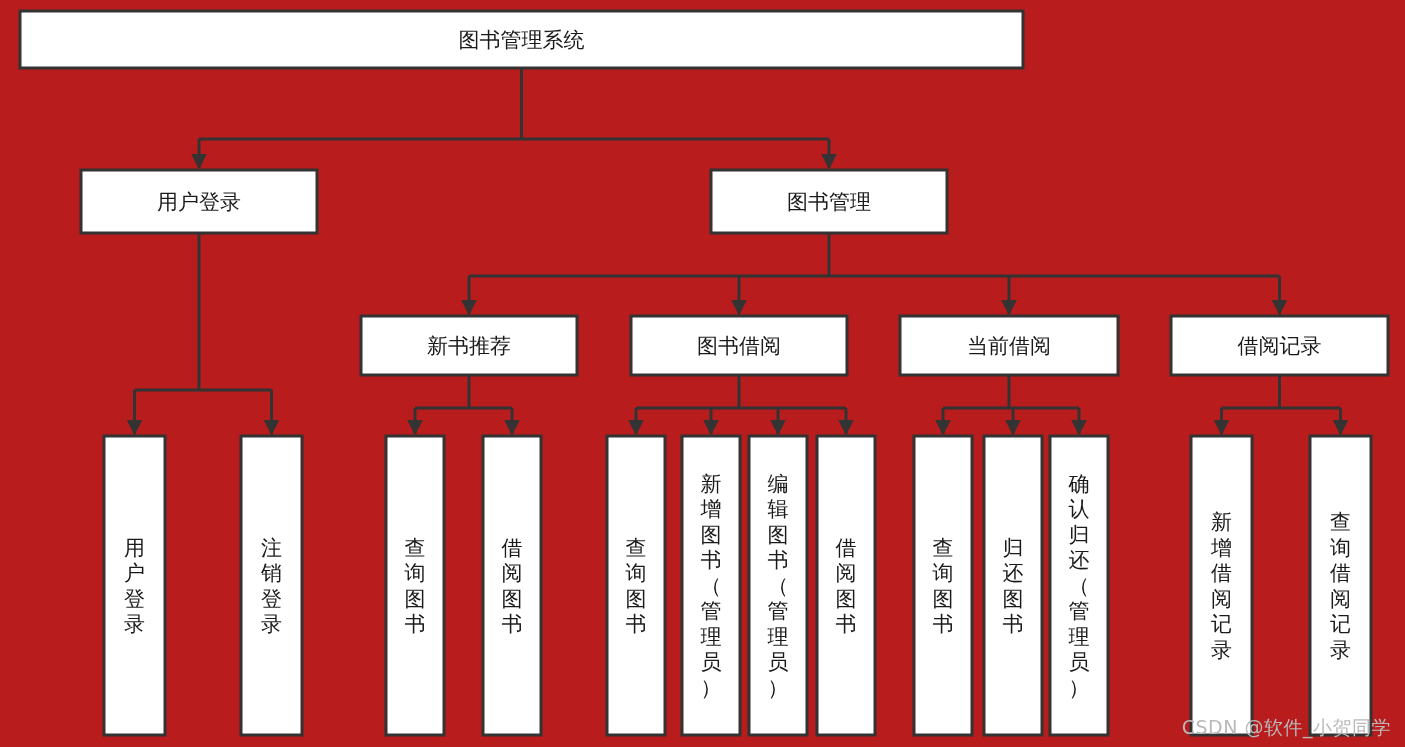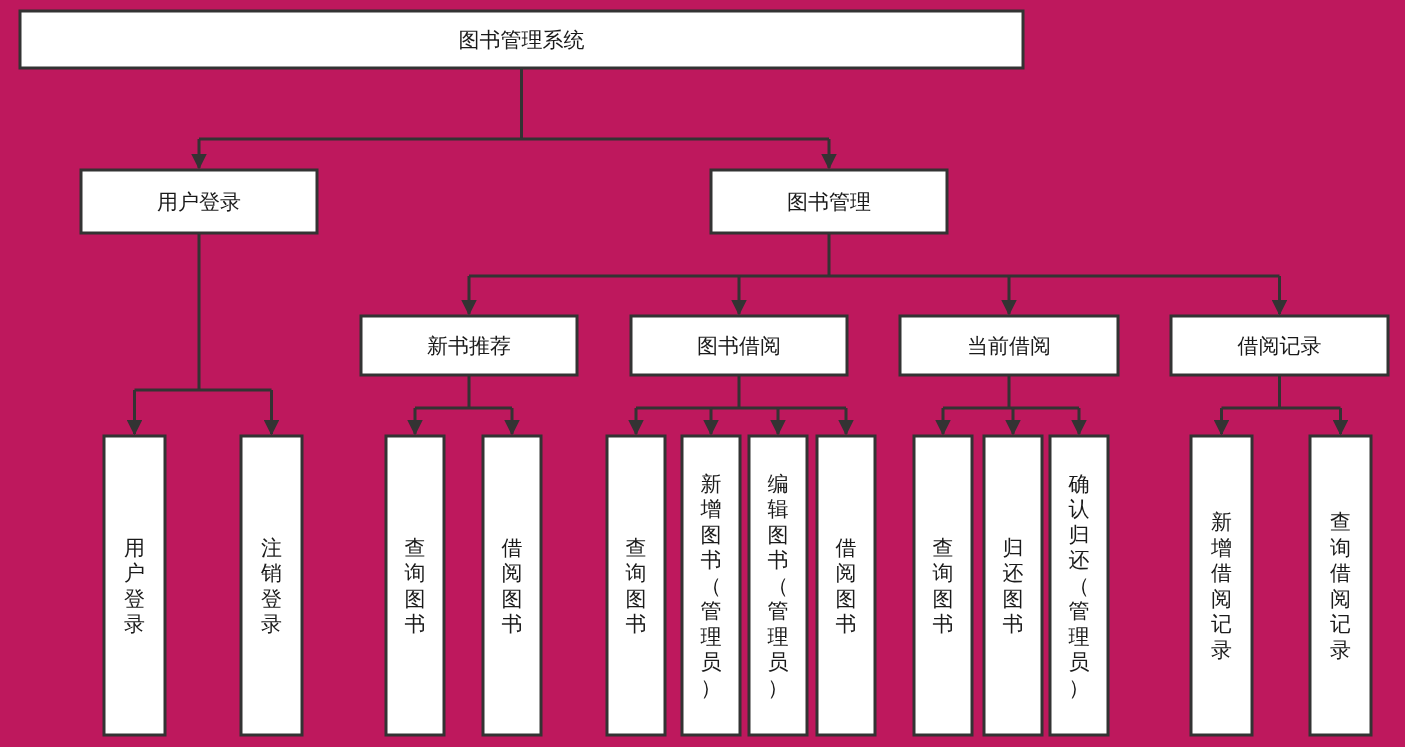--- a/index.html
+++ b/index.html
@@ -10,21 +10,21 @@
   body {
     width: 1405px;
     height: 747px;
     overflow: hidden;
     font-family: "DejaVu Sans", "Liberation Sans", sans-serif;
   }
   #diagram-root {
     position: relative;
     width: 1405px;
     height: 747px;
-    background: #be185d;
+    background: #b91c1c;
   }
   svg#flow-svg {
     position: absolute;
     left: 0;
     top: 0;
     width: 1405px;
     height: 747px;
   }
   .node-box {
     fill: #ffffff;
@@ -184,13 +184,14 @@
           <rect x="1191" y="436" width="61" height="299" class="node-box"></rect>
           <text class="node-label-v"><tspan x="1221.5" y="529">新</tspan><tspan x="1221.5" y="554.5">增</tspan><tspan x="1221.5" y="580">借</tspan><tspan x="1221.5" y="605.5">阅</tspan><tspan x="1221.5" y="631">记</tspan><tspan x="1221.5" y="656.5">录</tspan></text>
         </g>
         <g>
           <rect x="1310" y="436" width="61" height="299" class="node-box"></rect>
           <text class="node-label-v"><tspan x="1340.5" y="529">查</tspan><tspan x="1340.5" y="554.5">询</tspan><tspan x="1340.5" y="580">借</tspan><tspan x="1340.5" y="605.5">阅</tspan><tspan x="1340.5" y="631">记</tspan><tspan x="1340.5" y="656.5">录</tspan></text>
         </g>
       </g>
   </svg>
 
+  <div class="watermark-text">CSDN @软件_小贺同学</div>
 </div>
 
 </body></html>

